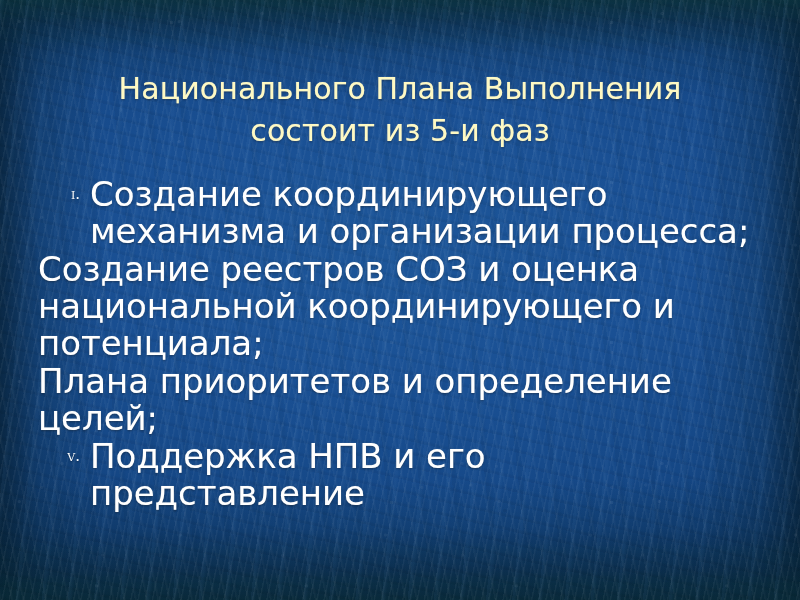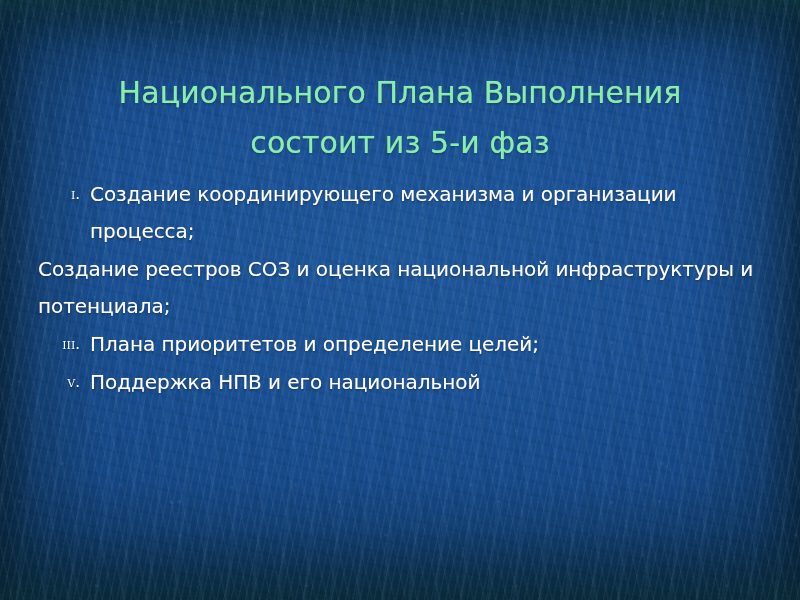--- a/index.html
+++ b/index.html
@@ -125,23 +125,23 @@
     width: 100%;
     height: 100%;
   }
 
   .slide-title {
     position: absolute;
     left: 60px;
     right: 60px;
     top: 48px;
     text-align: center;
-    color: #86efac;
+    color: #fef9c3;
     font-size: 30px;
-    line-height: 50px;
+    line-height: 42px;
     font-weight: 400;
     letter-spacing: .1px;
     text-shadow:
       0 0 1px rgba(255,255,255,0.55),
       0 1px 2px rgba(0,0,0,0.40);
     white-space: pre-line;
   }
 
   .body-list {
     position: absolute;
@@ -165,21 +165,21 @@
     font-family: "DejaVu Serif", serif;
     font-size: 15px;
     line-height: 37px;
     font-variant: small-caps;
     text-shadow: 0 1px 2px rgba(0,0,0,0.35);
     white-space: nowrap;
   }
   .li-text {
     flex: 1 1 auto;
     color: #ffffff;
-    font-size: 20px;
+    font-size: 34px;
     line-height: 37px;
     font-weight: 400;
     letter-spacing: -0.05px;
     text-shadow:
       0 0 1px rgba(255,255,255,0.40),
       0 1px 2px rgba(0,0,0,0.38);
   }
 </style>
 </head>
 <body>
@@ -199,30 +199,29 @@
 состоит из 5-и фаз</h1>
 
     <ul class="body-list">
 
       <li class="li-row">
         <span class="li-marker">i.</span>
         <span class="li-text">Создание координирующего механизма и организации процесса;</span>
       </li>
 
       <li class="li-row">
-        <span class="li-text">Создание реестров СОЗ и оценка национальной инфраструктуры и потенциала;</span>
-      </li>
-
-      <li class="li-row">
-        <span class="li-marker">iii.</span>
+        <span class="li-text">Создание реестров СОЗ и оценка национальной координирующего и потенциала;</span>
+      </li>
+
+      <li class="li-row">
         <span class="li-text">Плана приоритетов и определение целей;</span>
       </li>
 
 
       <li class="li-row">
         <span class="li-marker">v.</span>
-        <span class="li-text">Поддержка НПВ и его национальной</span>
+        <span class="li-text">Поддержка НПВ и его представление</span>
       </li>
 
     </ul>
 
   </div>
 </div>
 
 </body></html>

